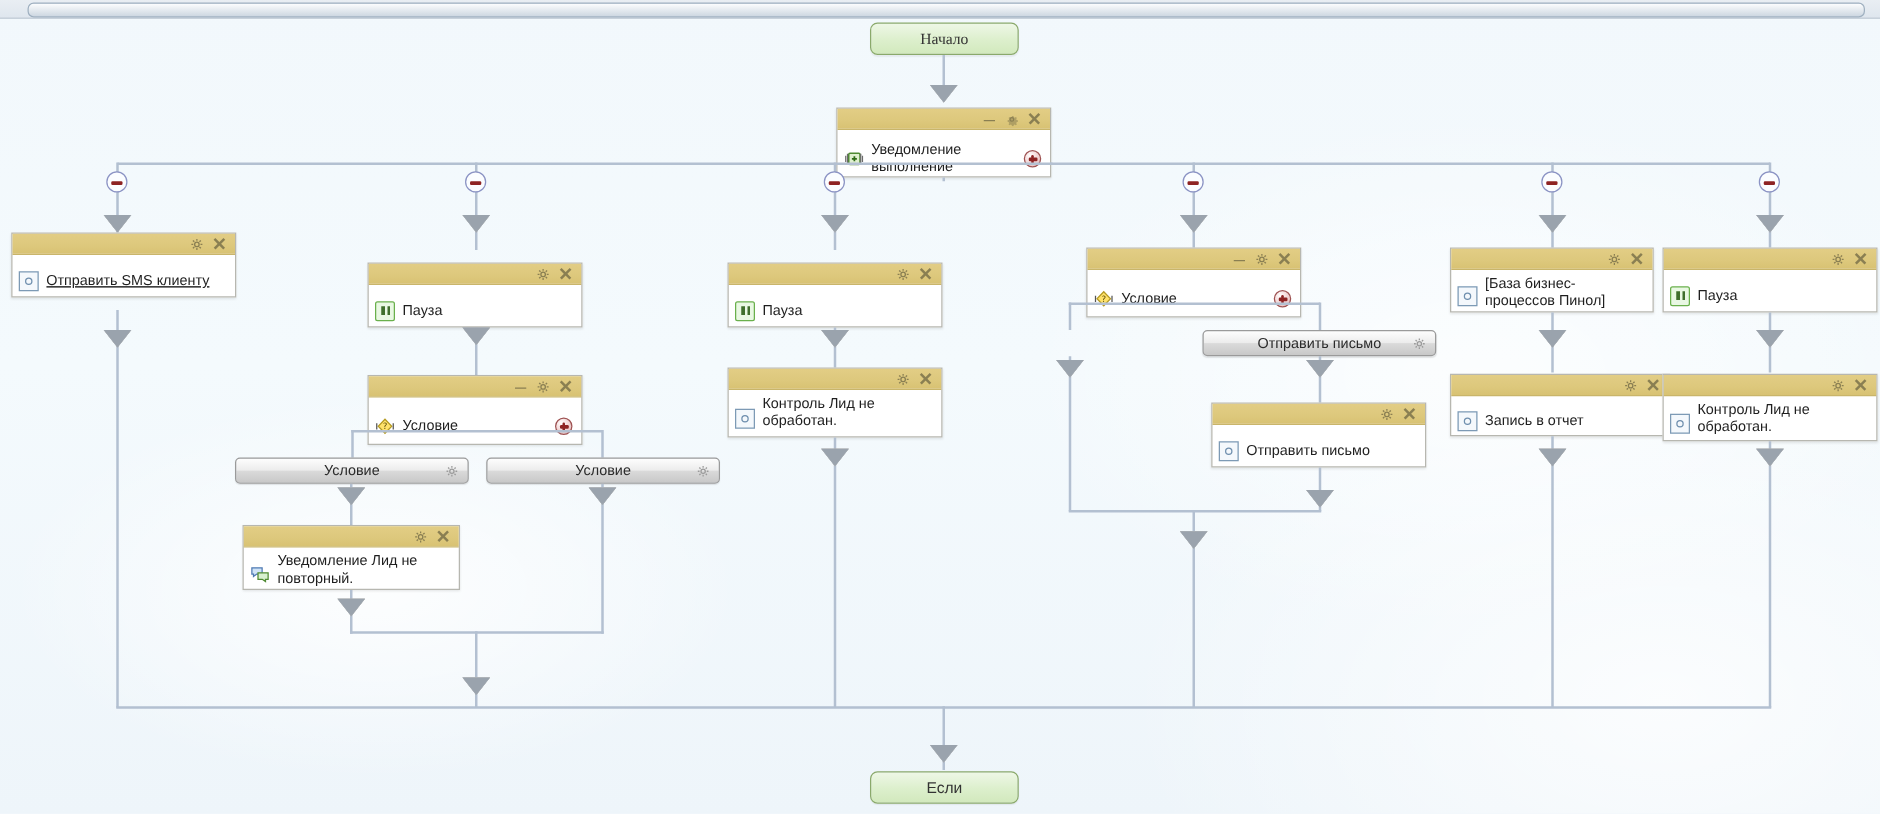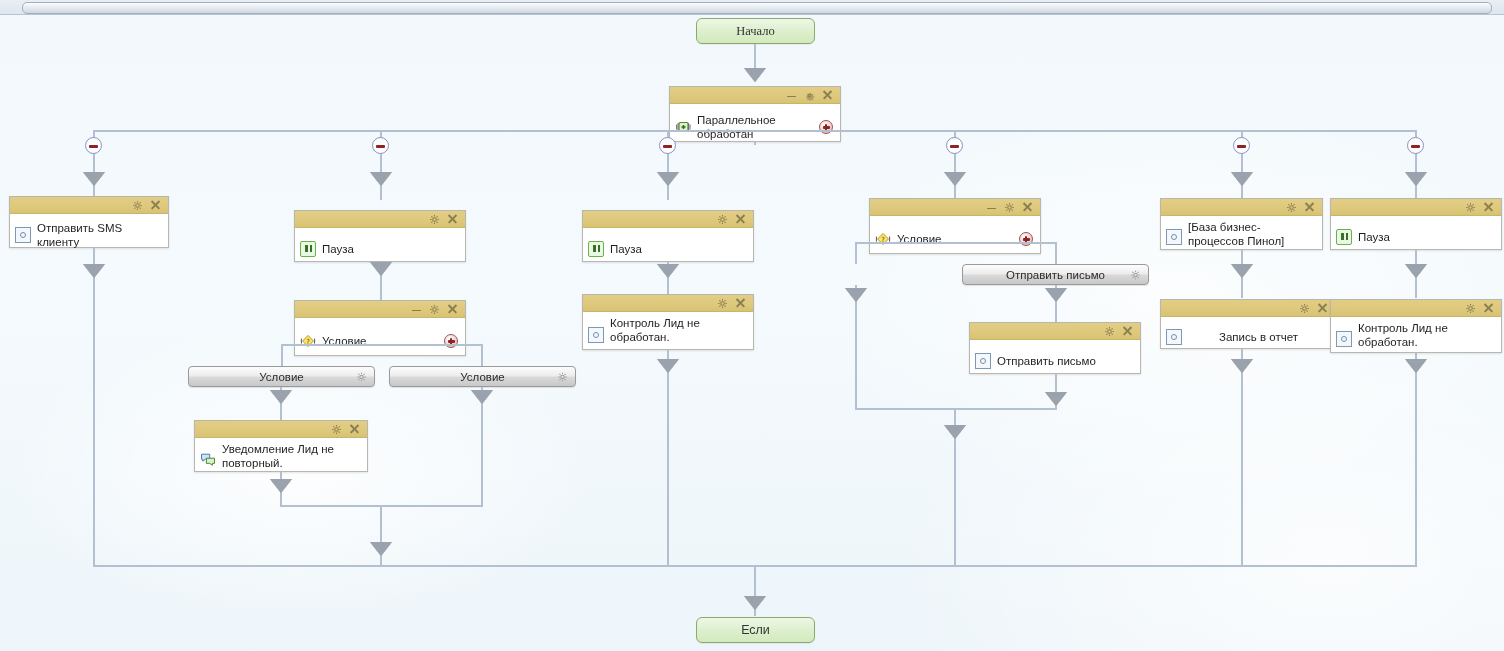--- a/index.html
+++ b/index.html
@@ -121,21 +121,21 @@
     </div>
     <div class="body" style="height:38px;">
       <span class="ico">
         <svg viewBox="0 0 16 16" width="16" height="16">
           <rect x="4" y="3.5" width="9" height="9" rx="1" fill="#dff0cf" stroke="#4f8a32" stroke-width="1.2"></rect>
           <path d="M8.5 6v4M6.5 8h4" stroke="#2f6b17" stroke-width="1.4"></path>
           <path d="M3 4v8M13.6 4v8" stroke="#6b6b6b" stroke-width="1"></path>
           <path d="M1.6 5.5v5M15 5.5v5" stroke="#6b6b6b" stroke-width="1"></path>
         </svg>
       </span>
-      <span class="txt">Параллельное обработан</span>
+      <span class="txt">Уведомление выполнение</span>
       <span class="plus-badge"></span>
     </div>
   </div>
 
   <div class="ln v" style="left:754px;top:128px;height:3px;"></div>
   <div class="ln h" style="left:94px;top:116px;width:1322px;"></div>
   <div class="ln v" style="left:840px;top:116px;height:2px;"></div>
 
   <div class="ln v" style="left:93px;top:116px;height:70px;"></div>
   <div class="minus-circle" style="left:85px;top:123px;">
@@ -166,21 +166,21 @@
       <i></i>
     </div>
   <div class="arrow" style="left:1231px;top:158px;"></div>
 
   <div class="ln v" style="left:1415px;top:116px;height:70px;"></div>
   <div class="minus-circle" style="left:1407px;top:123px;">
       <i></i>
     </div>
   <div class="arrow" style="left:1405px;top:158px;"></div>
 
-  <div class="node" style="left:9px;top:182px;width:160px;height:52px;">
+  <div class="node" style="left:9px;top:172px;width:180px;height:52px;text-decoration:underline;">
     <div class="hdr">
       <span class="mb gear">
           <svg viewBox="0 0 16 16" width="11" height="11">
             <circle cx="8" cy="8" r="2.6" fill="none" stroke="#8a7f52" stroke-width="1.5"></circle>
             <path d="M8 1.6v2.2M8 12.2v2.2M1.6 8h2.2M12.2 8h2.2M3.4 3.4l1.6 1.6M11 11l1.6 1.6M12.6 3.4L11 5M5 11l-1.6 1.6" stroke="#8a7f52" stroke-width="1.5"></path>
           </svg>
         </span>
       <span class="mb close"></span>
     </div>
     <div class="body" style="height:34px;">
@@ -394,21 +394,21 @@
       <span class="mb close"></span>
     </div>
     <div class="body" style="height:34px;">
       <span class="ico act"></span>
       <span class="txt up" style="line-height:14px;max-height:28px;">[База бизнес-процессов Пинол] Отправить</span>
     </div>
   </div>
   <div class="ln v" style="left:1241px;top:236px;height:48px;"></div>
   <div class="arrow" style="left:1231px;top:250px;"></div>
 
-  <div class="node" style="left:1160px;top:285px;width:176px;height:50px;text-align:center;">
+  <div class="node" style="left:1160px;top:285px;width:176px;height:50px;">
     <div class="hdr">
       <span class="mb gear">
           <svg viewBox="0 0 16 16" width="11" height="11">
             <circle cx="8" cy="8" r="2.6" fill="none" stroke="#8a7f52" stroke-width="1.5"></circle>
             <path d="M8 1.6v2.2M8 12.2v2.2M1.6 8h2.2M12.2 8h2.2M3.4 3.4l1.6 1.6M11 11l1.6 1.6M12.6 3.4L11 5M5 11l-1.6 1.6" stroke="#8a7f52" stroke-width="1.5"></path>
           </svg>
         </span>
       <span class="mb close"></span>
     </div>
     <div class="body" style="height:32px;">

